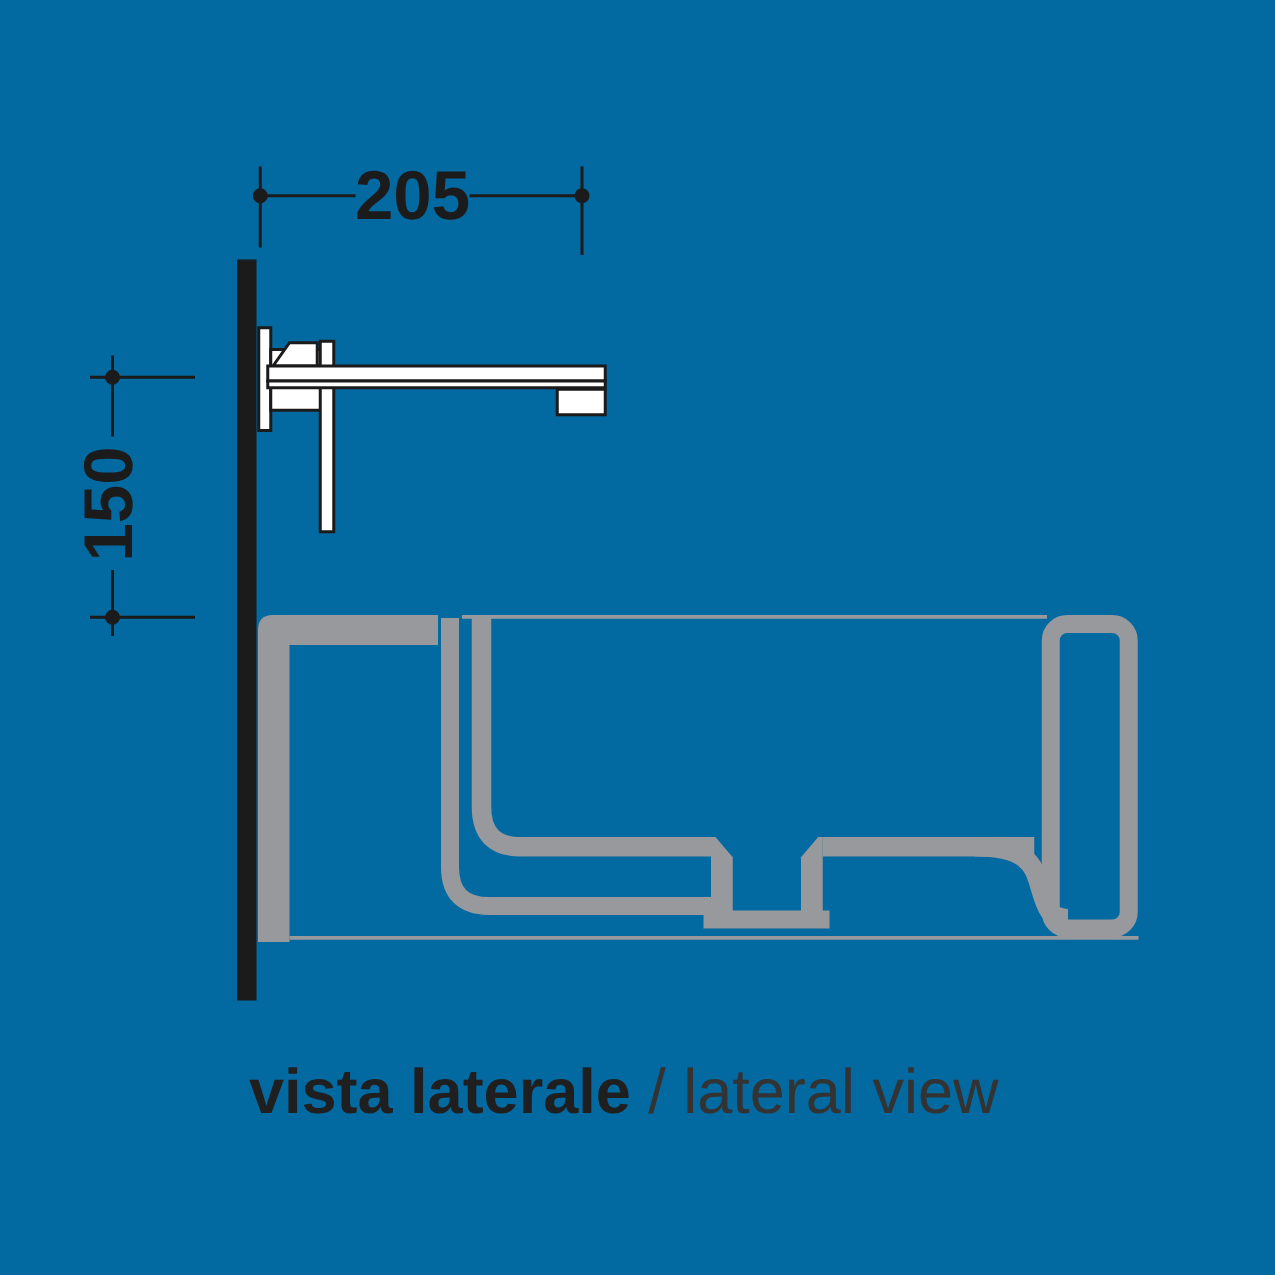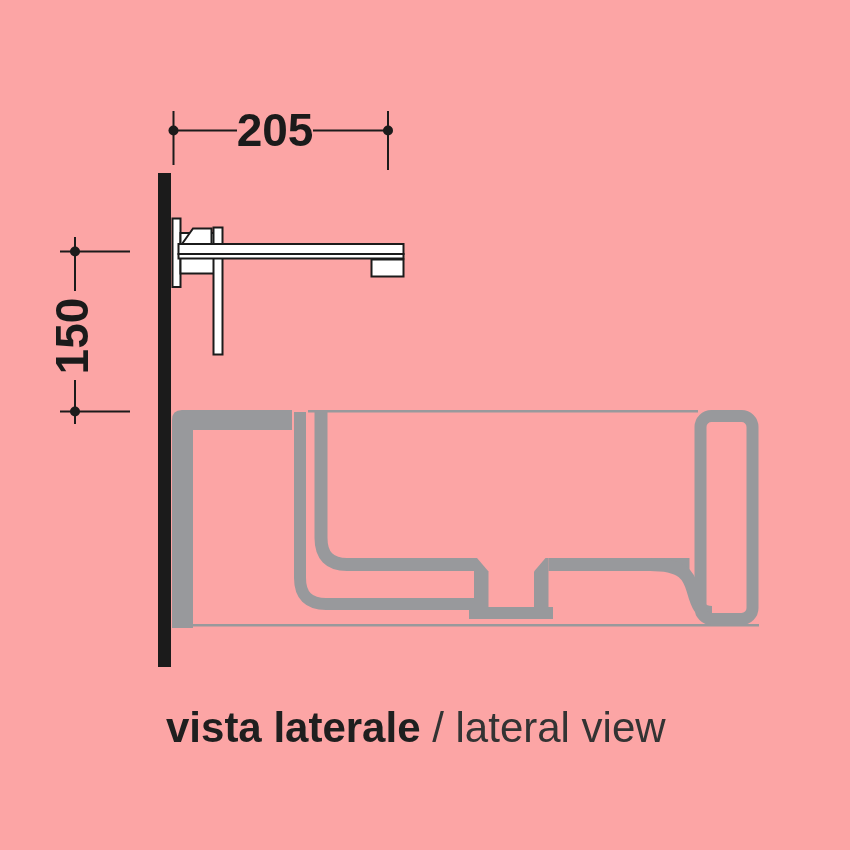--- a/index.html
+++ b/index.html
@@ -8,21 +8,21 @@
     background: #ffffff;
     width: 850px;
     height: 850px;
     overflow: hidden;
     font-family: "Liberation Sans", sans-serif;
   }
   #stage {
     width: 850px;
     height: 850px;
     position: relative;
-    background: #fca5a5;
+    background: #0369a1;
   }
   svg { display: block; }
 
   
   .gray-fill   { fill: #98999c; }
   .gray-stroke { stroke: #98999c; fill: none; }
   .black-fill  { fill: #1b1b1b; }
   .black-line  { stroke: #1b1b1b; stroke-width: 2; fill: #ffffff; }
   .dim-line    { stroke: #1b1b1b; stroke-width: 2; fill: none; }
   .dim-dot     { fill: #1b1b1b; }

